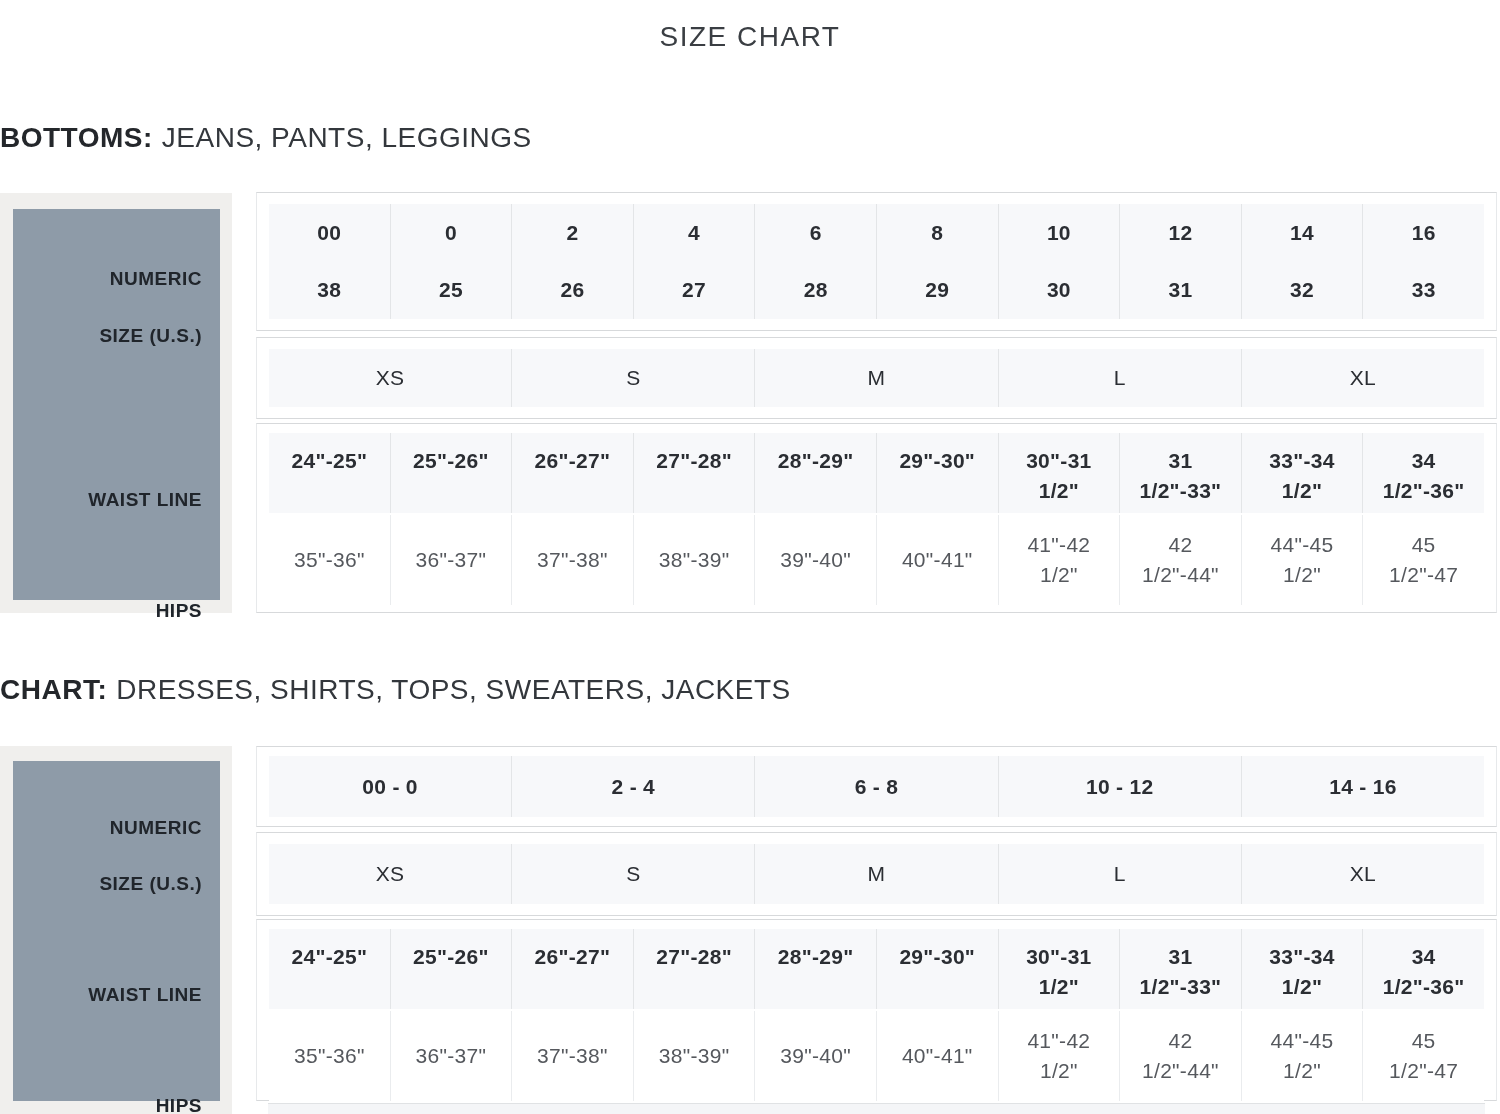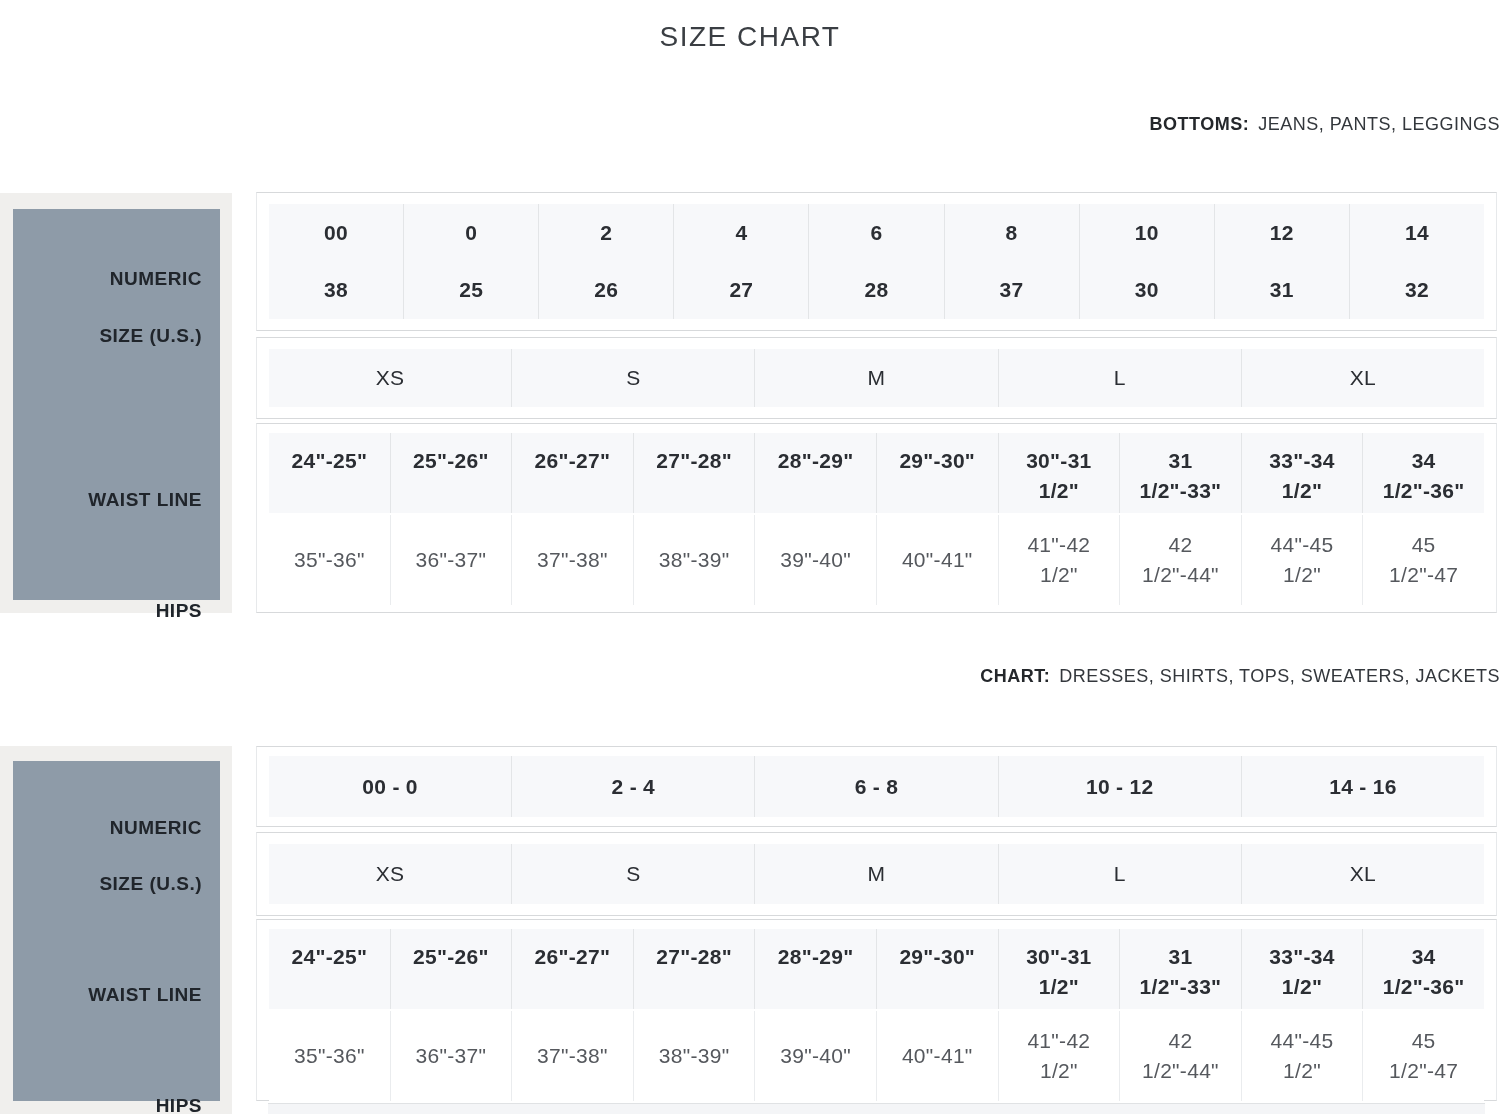--- a/index.html
+++ b/index.html
@@ -13,22 +13,22 @@
 
   
   .page-title {
     position: absolute; top: 2px; left: 0; right: 0;
     text-align: center;
     font-size: 28px; font-weight: 400; letter-spacing: 1.5px;
     color: #3a3e43;
   }
   .section-heading {
     position: absolute; left: 0; right: 0;
-    text-align: right;
-    font-size: 18px; font-weight: 400; letter-spacing: 0.5px;
+    text-align: left;
+    font-size: 28px; font-weight: 400; letter-spacing: 0.5px;
     color: #33373c;
   }
   .section-heading .hd-bold { font-weight: 700; color: #24272b; }
   .section-heading .hd-rest { margin-left: 9px; }
   .bottoms-heading { top: 99px; }
   .tops-heading { top: 651px; }
 
   
   .side-frame {
     position: absolute; left: 0; width: 232px;
@@ -127,24 +127,25 @@
 </div>
 
 <div class="size-table bottoms-table">
   <div class="sec sec-numeric">
     <div class="cells">
         <div class="cell pair-cell"><div class="cell-line">00</div><div class="cell-line">38</div></div>
         <div class="cell pair-cell"><div class="cell-line">0</div><div class="cell-line">25</div></div>
         <div class="cell pair-cell"><div class="cell-line">2</div><div class="cell-line">26</div></div>
         <div class="cell pair-cell"><div class="cell-line">4</div><div class="cell-line">27</div></div>
         <div class="cell pair-cell"><div class="cell-line">6</div><div class="cell-line">28</div></div>
-        <div class="cell pair-cell"><div class="cell-line">8</div><div class="cell-line">37</div></div>
+        <div class="cell pair-cell"><div class="cell-line">8</div><div class="cell-line">29</div></div>
         <div class="cell pair-cell"><div class="cell-line">10</div><div class="cell-line">30</div></div>
         <div class="cell pair-cell"><div class="cell-line">12</div><div class="cell-line">31</div></div>
         <div class="cell pair-cell"><div class="cell-line">14</div><div class="cell-line">32</div></div>
+        <div class="cell pair-cell"><div class="cell-line">16</div><div class="cell-line">33</div></div>
       </div>
   </div>
   <div class="sec sec-letters">
     <div class="cells">
         <div class="cell letter-cell">XS</div>
         <div class="cell letter-cell">S</div>
         <div class="cell letter-cell">M</div>
         <div class="cell letter-cell">L</div>
         <div class="cell letter-cell">XL</div>
       </div>

